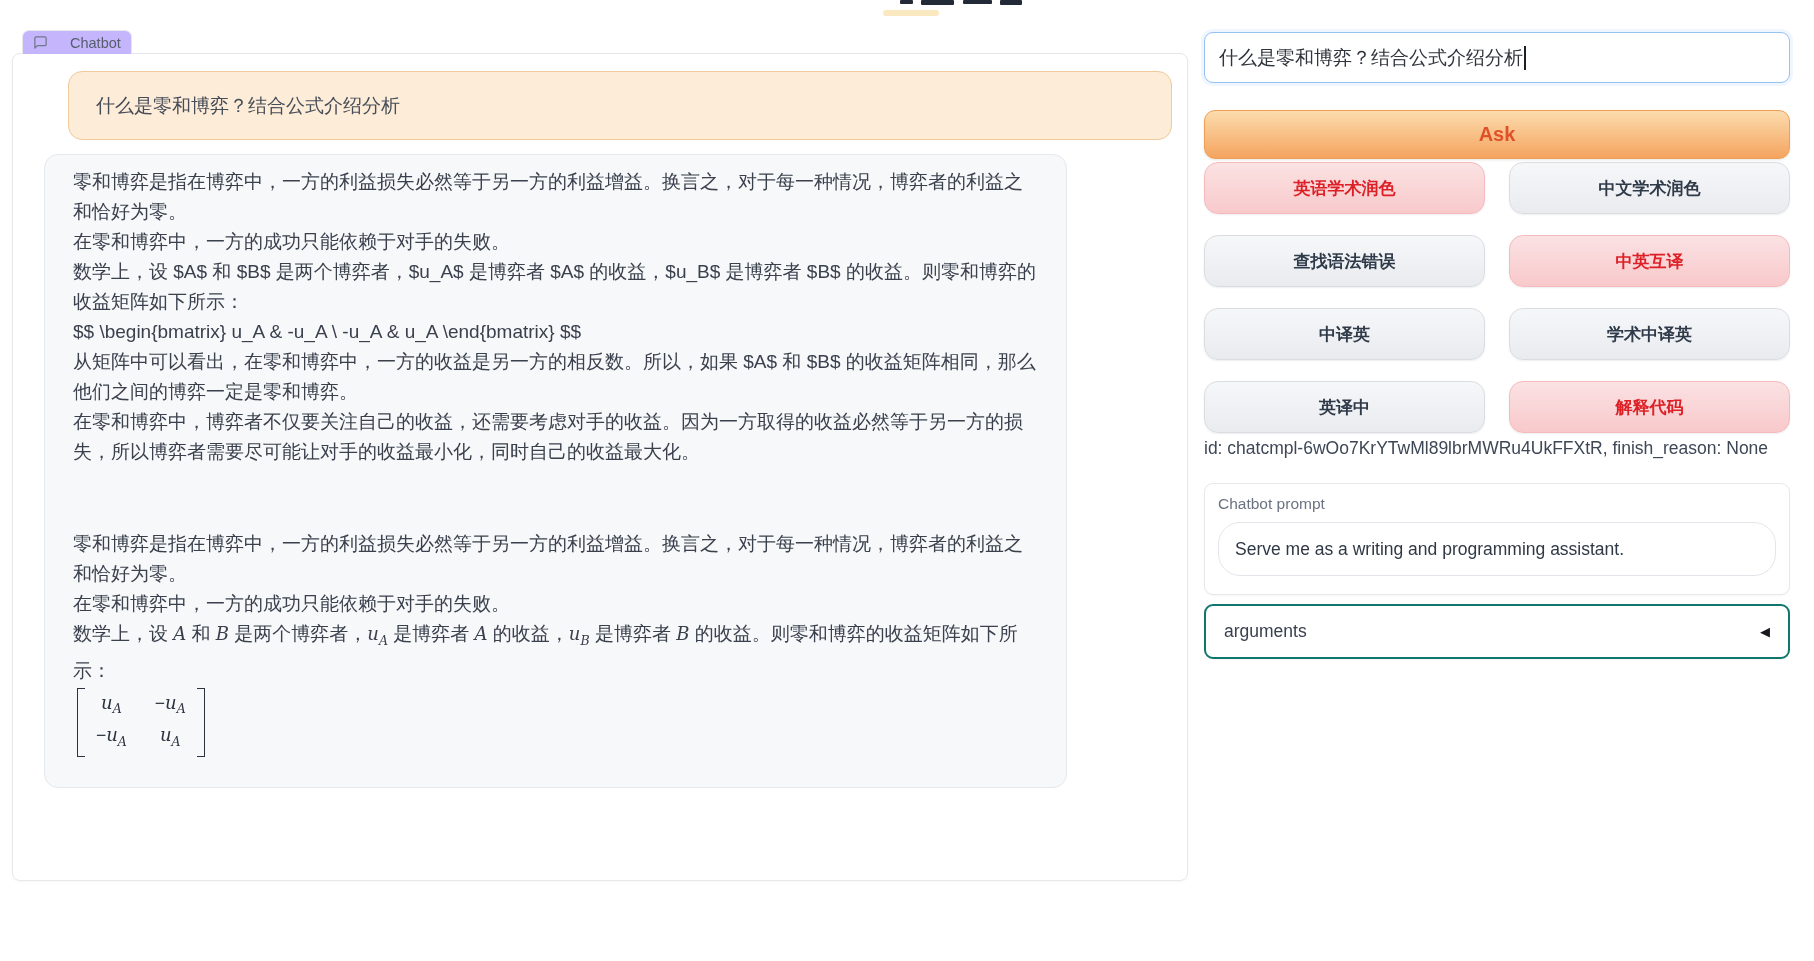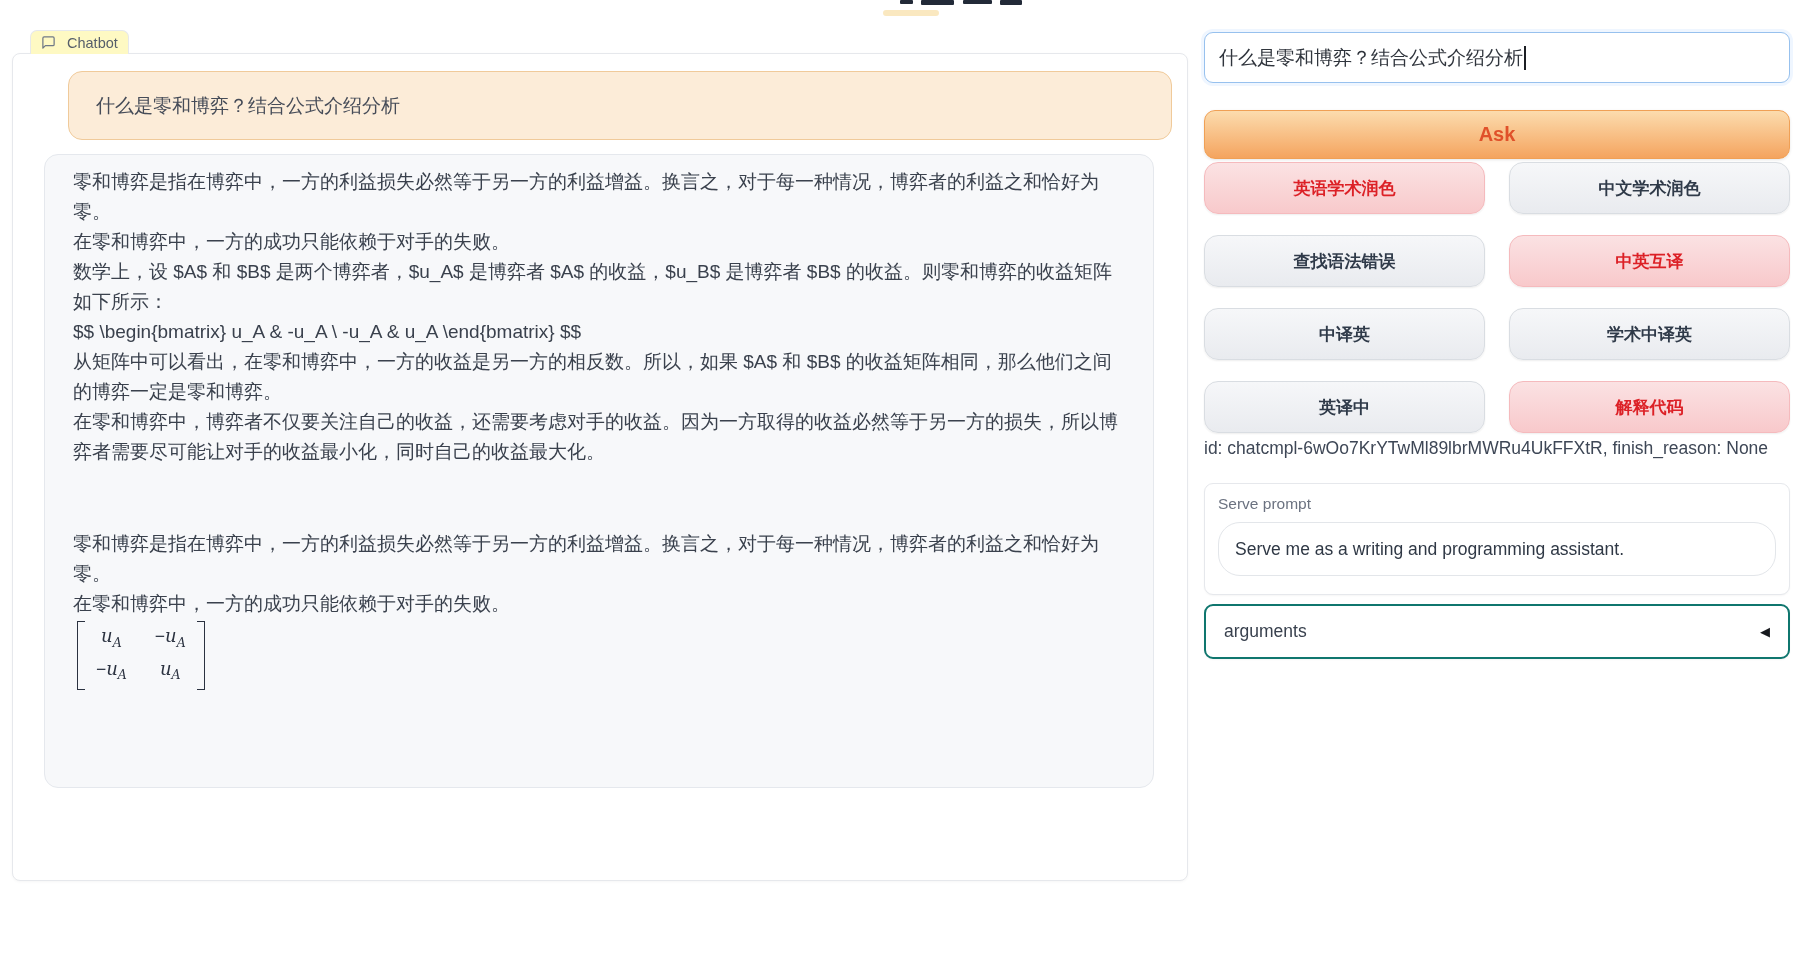--- a/index.html
+++ b/index.html
@@ -11,30 +11,30 @@
   .clip-title { left:883px; top:0; width:160px; height:16px; }
   .clip-title .bar { position:absolute; top:0; height:4px; background:#222a38; border-radius:1px; }
   .clip-title .b1 { left:17px;  width:13px; }
   .clip-title .b2 { left:38px;  width:33px; height:5px; }
   .clip-title .b3 { left:80px;  width:29px; }
   .clip-title .b4 { left:117px; width:22px; height:5px; }
   .clip-title .hl { position:absolute; left:0; top:10px; width:56px; height:6px;
     background:#f6d58c; opacity:.55; border-radius:3px; }
 
   
-  .chat-tab { left:22px; top:30px; height:24px; z-index:3; background:#fef9c3;
+  .chat-tab { left:22px; top:30px; height:24px; z-index:3; background:#c4b5fd;
     border:1px solid #e6e8ec; border-bottom:none; border-radius:7px 7px 0 0;
-    display:flex; align-items:center; gap:11px; padding:0 10px;
-    font-size:14.5px; color:#565e6a;margin-left:8px; }
+    display:flex; align-items:center; gap:22px; padding:0 10px;
+    font-size:14.5px; color:#565e6a; }
   .chat-panel { left:12px; top:53px; width:1176px; height:828px; background:#ffffff;
     border:1px solid #e6e8ec; border-radius:8px; box-shadow:0 1px 3px rgba(0,0,0,.04); }
   .user-bubble { left:55px; top:17px; width:1104px; height:69px;
     background:#fcecd8; border:1.5px solid #f0ca9a; border-radius:14px;
     display:flex; align-items:center; padding:0 27px; font-size:19px; color:#464c58; }
-  .bot-bubble { left:31px; top:100px; width:1110px; height:634px; overflow:hidden;
+  .bot-bubble { left:31px; top:100px; width:1023px; height:634px; overflow:hidden;
     background:#f7f8fa; border:1.5px solid #e5e8ed; border-radius:14px;
     padding:12px 28px 10px 28px; font-size:19px; line-height:30px; color:#3a414d; }
   .raw-block { white-space:pre-line; }
   .rendered-block { margin-top:62px; }
   .rendered-block .rp { white-space:pre-line; }
   .rendered-block i { font-family:"DejaVu Serif","Liberation Serif",serif;
     font-style:italic; font-size:18px; }
   .rendered-block sub i { font-size:12.5px; }
   .matrix { display:inline-flex; align-items:stretch; margin:2px 0 2px 4px; }
   .brk { width:8px; border:1.7px solid #2b3240; }
@@ -104,20 +104,21 @@
   <div class="abs bot-bubble">
     <div class="raw-block">零和博弈是指在博弈中，一方的利益损失必然等于另一方的利益增益。换言之，对于每一种情况，博弈者的利益之和恰好为零。
 在零和博弈中，一方的成功只能依赖于对手的失败。
 数学上，设 $A$ 和 $B$ 是两个博弈者，$u_A$ 是博弈者 $A$ 的收益，$u_B$ 是博弈者 $B$ 的收益。则零和博弈的收益矩阵如下所示：
 $$ \begin{bmatrix} u_A &amp; -u_A \ -u_A &amp; u_A \end{bmatrix} $$
 从矩阵中可以看出，在零和博弈中，一方的收益是另一方的相反数。所以，如果 $A$ 和 $B$ 的收益矩阵相同，那么他们之间的博弈一定是零和博弈。
 在零和博弈中，博弈者不仅要关注自己的收益，还需要考虑对手的收益。因为一方取得的收益必然等于另一方的损失，所以博弈者需要尽可能让对手的收益最小化，同时自己的收益最大化。</div>
     <div class="rendered-block">
       <div class="rp">零和博弈是指在博弈中，一方的利益损失必然等于另一方的利益增益。换言之，对于每一种情况，博弈者的利益之和恰好为零。
 在零和博弈中，一方的成功只能依赖于对手的失败。</div>
+      <div class="rp">数学上，设 <i>A</i> 和 <i>B</i> 是两个博弈者，<i>u</i><sub><i>A</i></sub> 是博弈者 <i>A</i> 的收益，<i>u</i><sub><i>B</i></sub> 是博弈者 <i>B</i> 的收益。则零和博弈的收益矩阵如下所示：</div>
       <div class="matrix">
         <span class="brk l"></span>
         <span class="mcells">
           <span><i>u</i><sub><i>A</i></sub></span>
           <span>−<i>u</i><sub><i>A</i></sub></span>
           <span>−<i>u</i><sub><i>A</i></sub></span>
           <span><i>u</i><sub><i>A</i></sub></span>
         </span>
         <span class="brk r"></span>
       </div>
@@ -140,21 +141,21 @@
   <button class="fn-btn fn-red">中英互译</button>
   <button class="fn-btn fn-gray">中译英</button>
   <button class="fn-btn fn-gray">学术中译英</button>
   <button class="fn-btn fn-gray">英译中</button>
   <button class="fn-btn fn-red">解释代码</button>
 </div>
 
 <div class="abs status-line">id: chatcmpl-6wOo7KrYTwMl89lbrMWRu4UkFFXtR, finish_reason: None</div>
 
 <div class="abs sys-box">
-  <div class="sys-label">Serve prompt</div>
+  <div class="sys-label">Chatbot prompt</div>
   <div class="sys-input" role="textbox">
     <span>Serve me as a writing and programming assistant.</span>
   </div>
 </div>
 
 <div class="abs accordion">
   <span>arguments</span>
   <span class="arrow">◀</span>
 </div>
 

